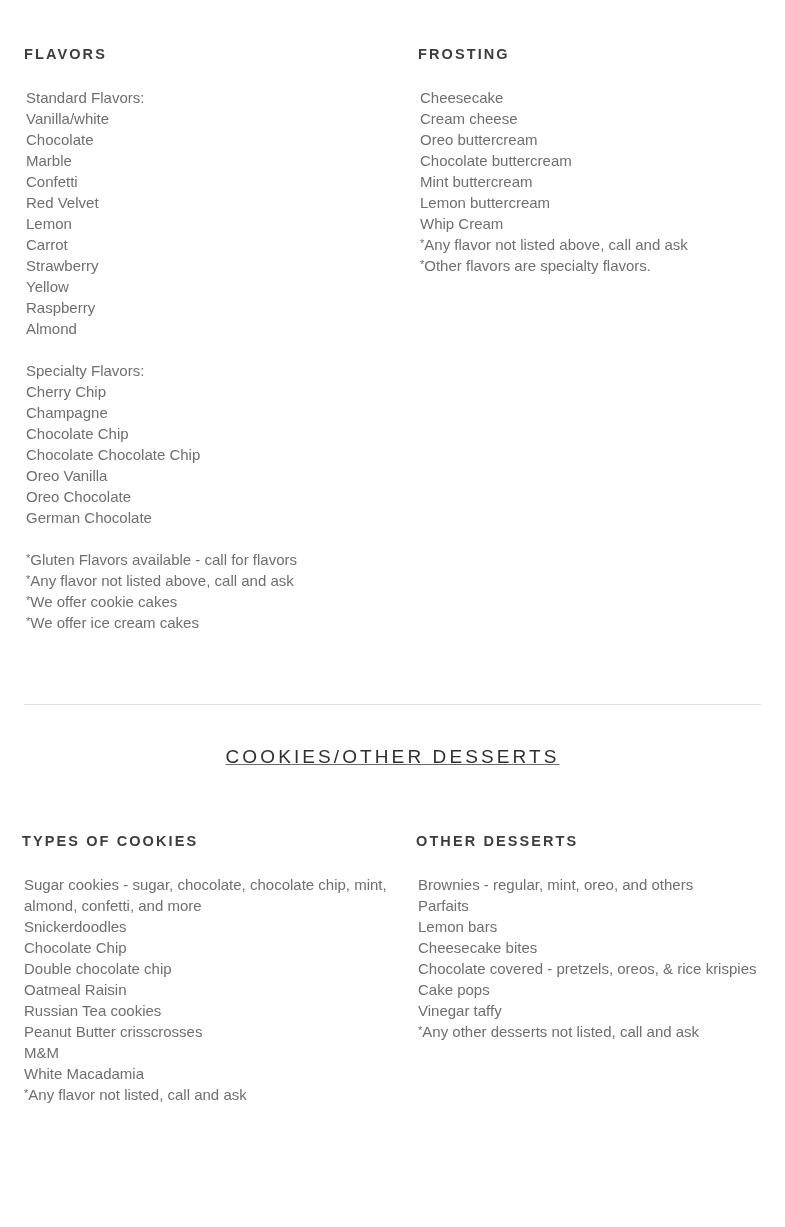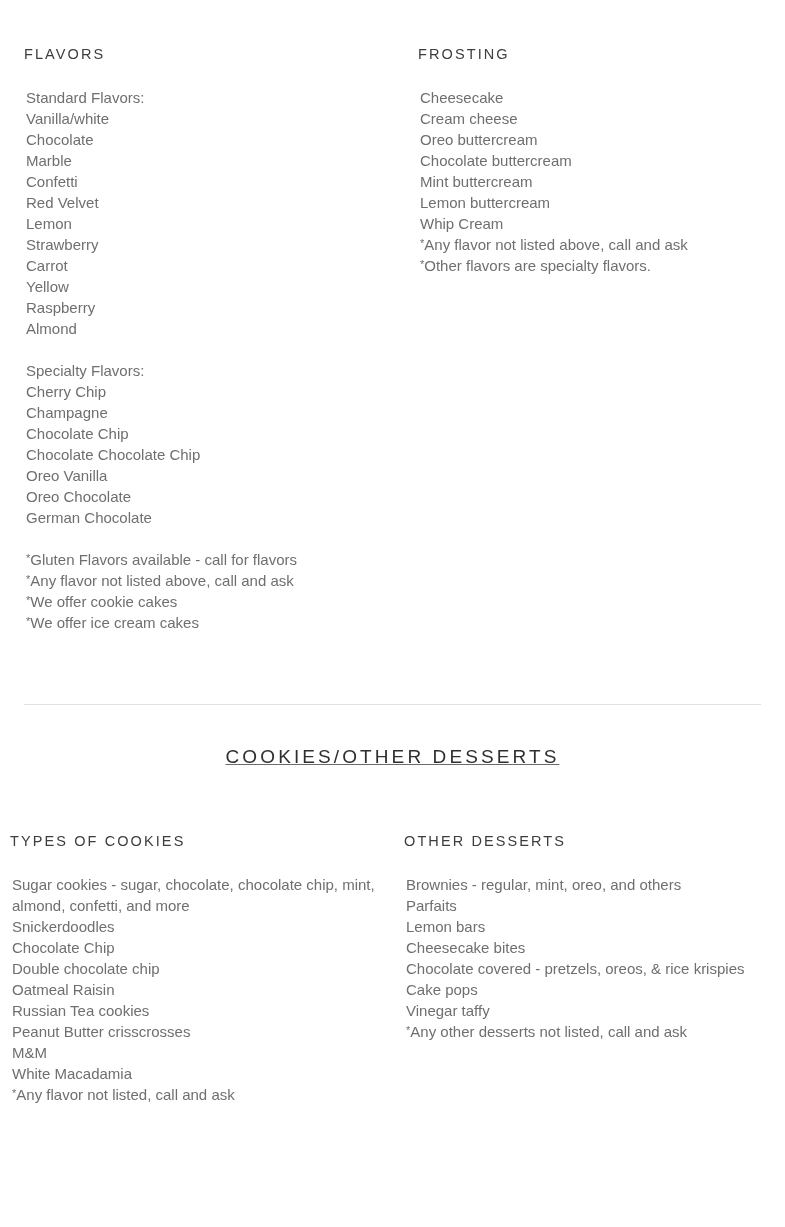--- a/index.html
+++ b/index.html
@@ -32,21 +32,21 @@
   }
   .col {
     box-sizing: border-box;
   }
   .col-left  { width: 394px; padding-right: 16px; }
   .col-right { width: 343px; }
 
   
   .section-heading {
     font-size: 14.5px;
-    font-weight: 400;
+    font-weight: 700;
     letter-spacing: 2.1px;
     color: #3d3d3d;
     text-transform: uppercase;
     margin: 0;
     padding: 0;
     line-height: 1.2;
     white-space: nowrap;
   }
   .block-heading {
     font-size: 19px;
@@ -91,43 +91,43 @@
     border-top: 1px solid #e2e2e2;
     margin: 0;
     width: 100%;
     height: 0;
   }
 
   
   .top-section { position: absolute; left: 24px; top: 46px; width: 737px; }
   .divider-wrap { position: absolute; left: 24px; top: 704px; width: 737px; }
   .mid-heading-wrap { position: absolute; left: 24px; top: 746px; width: 737px; text-decoration: underline; }
-  .bottom-section { position: absolute; left: 10px; top: 833px; width: 737px; }
+  .bottom-section { position: absolute; left: 22px; top: 833px; width: 737px; }
 </style>
 </head>
 <body>
 
 <div class="page">
 
   <div class="top-section">
     <div class="columns">
 
       <div class="col col-left">
         <h2 class="section-heading">FLAVORS</h2>
         <div class="heading-gap"></div>
         <ul class="text-list">
             <li class="label">Standard Flavors:</li>
             <li>Vanilla/white</li>
             <li>Chocolate</li>
             <li>Marble</li>
             <li>Confetti</li>
             <li>Red Velvet</li>
             <li>Lemon</li>
+            <li>Carrot</li>
             <li>Strawberry</li>
-            <li>Carrot</li>
             <li>Yellow</li>
             <li>Raspberry</li>
             <li>Almond</li>
             <li class="spacer">&nbsp;</li>
             <li class="label">Specialty Flavors:</li>
             <li>Cherry Chip</li>
             <li>Champagne</li>
             <li>Chocolate Chip</li>
             <li>Chocolate Chocolate Chip</li>
             <li>Oreo Vanilla</li>

